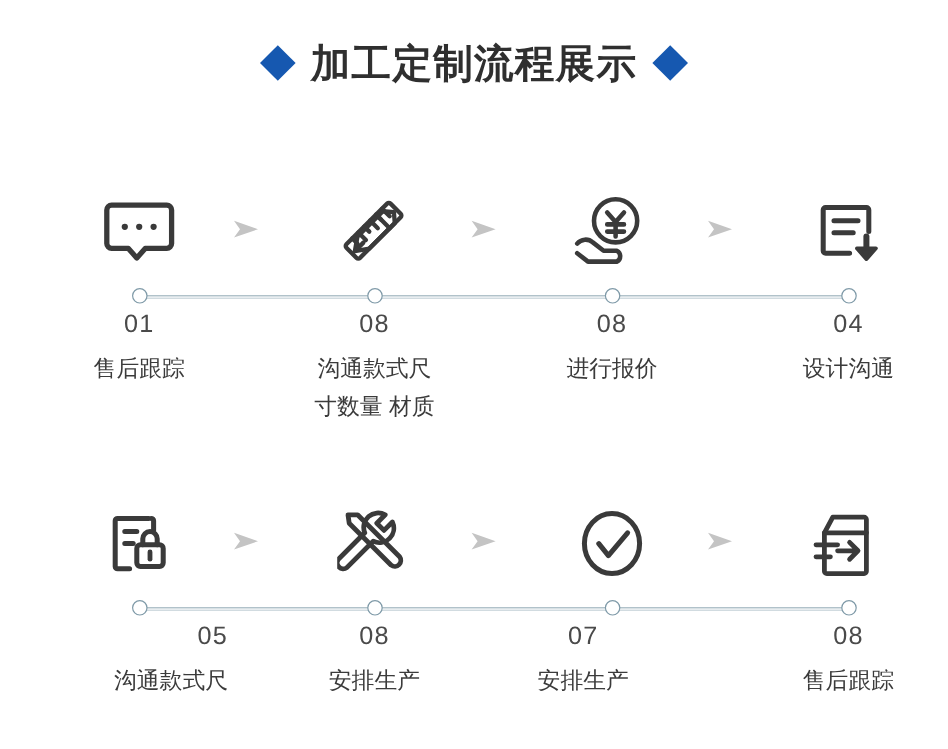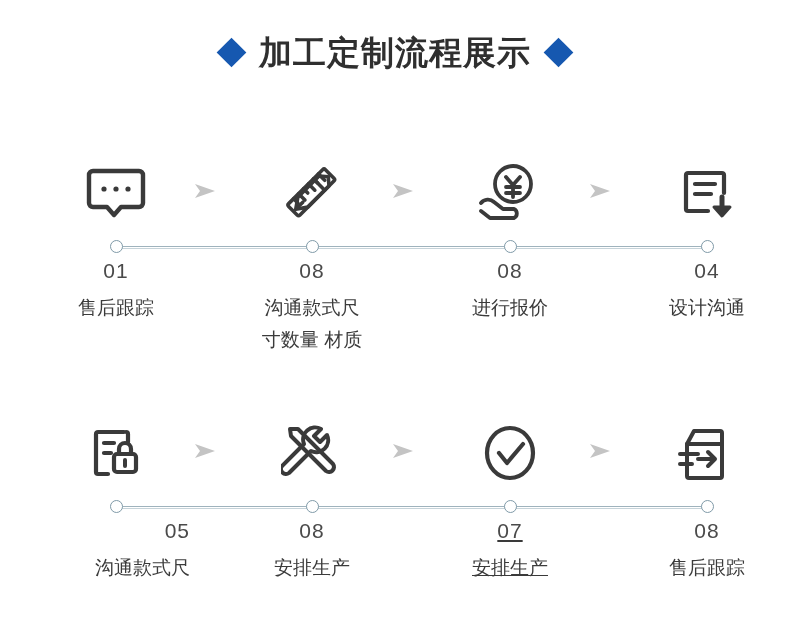--- a/index.html
+++ b/index.html
@@ -337,21 +337,21 @@
 
   <div class="labels-strip">
     <div class="label-slot" style="left:10px; width:180px;text-align:right;">
       <div class="step-num">05</div>
       <div class="step-text">沟通款式尺</div>
     </div>
     <div class="label-slot" style="left:222px; width:180px;">
       <div class="step-num">08</div>
       <div class="step-text">安排生产</div>
     </div>
-    <div class="label-slot" style="left:420px; width:180px;text-decoration:underline;">
+    <div class="label-slot" style="left:396px; width:180px;">
       <div class="step-num">07</div>
       <div class="step-text">安排生产</div>
     </div>
     <div class="label-slot" style="left:617px; width:180px;">
       <div class="step-num">08</div>
       <div class="step-text">售后跟踪</div>
     </div>
   </div>
 </div>
 

